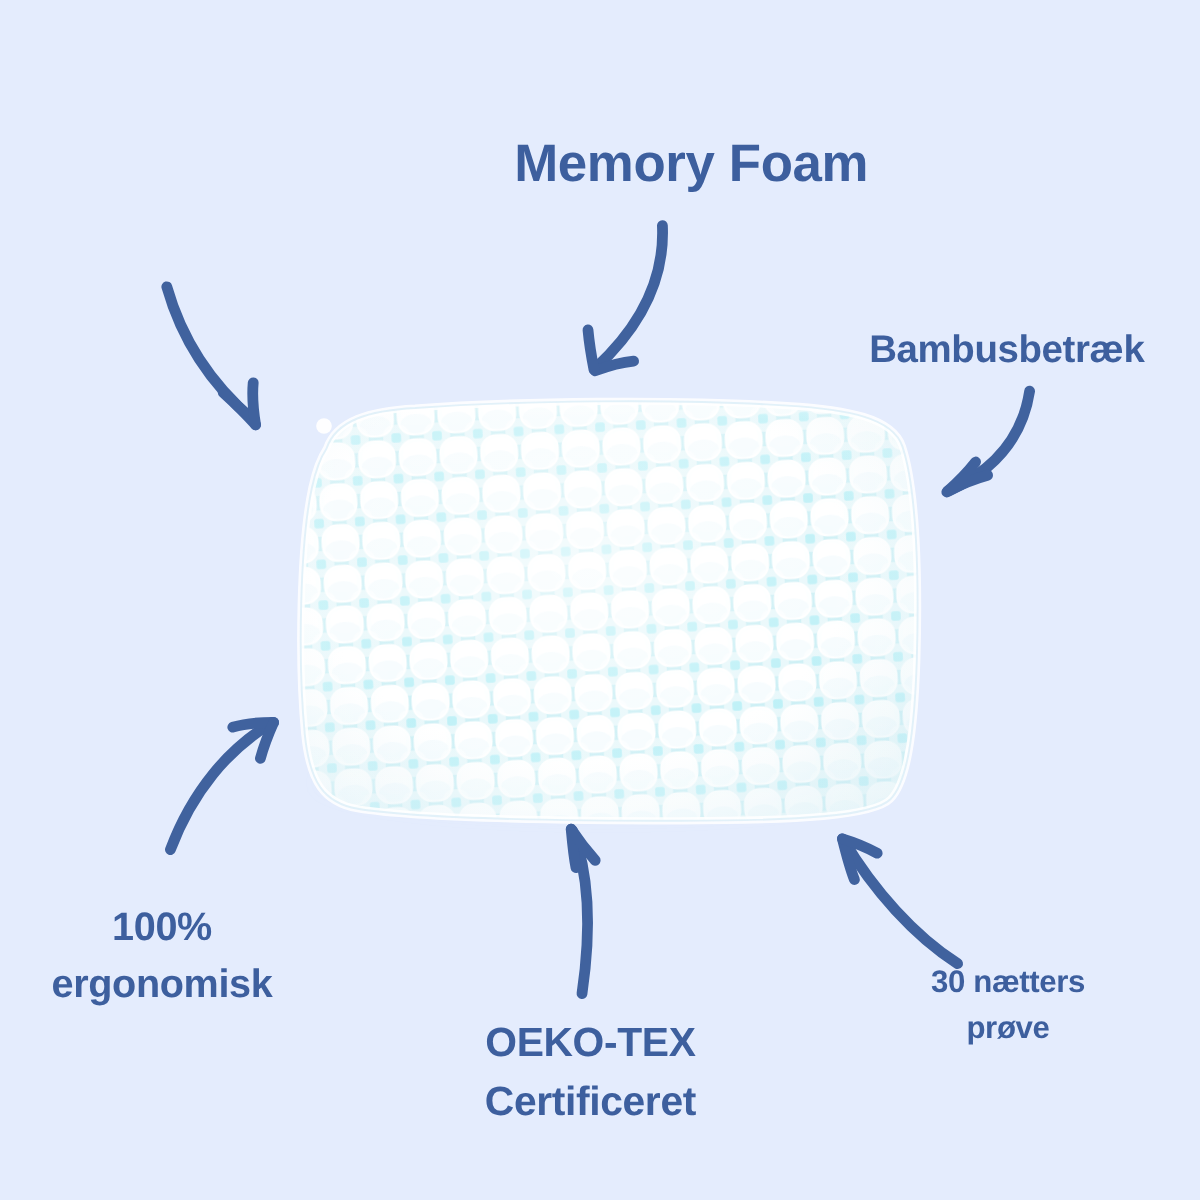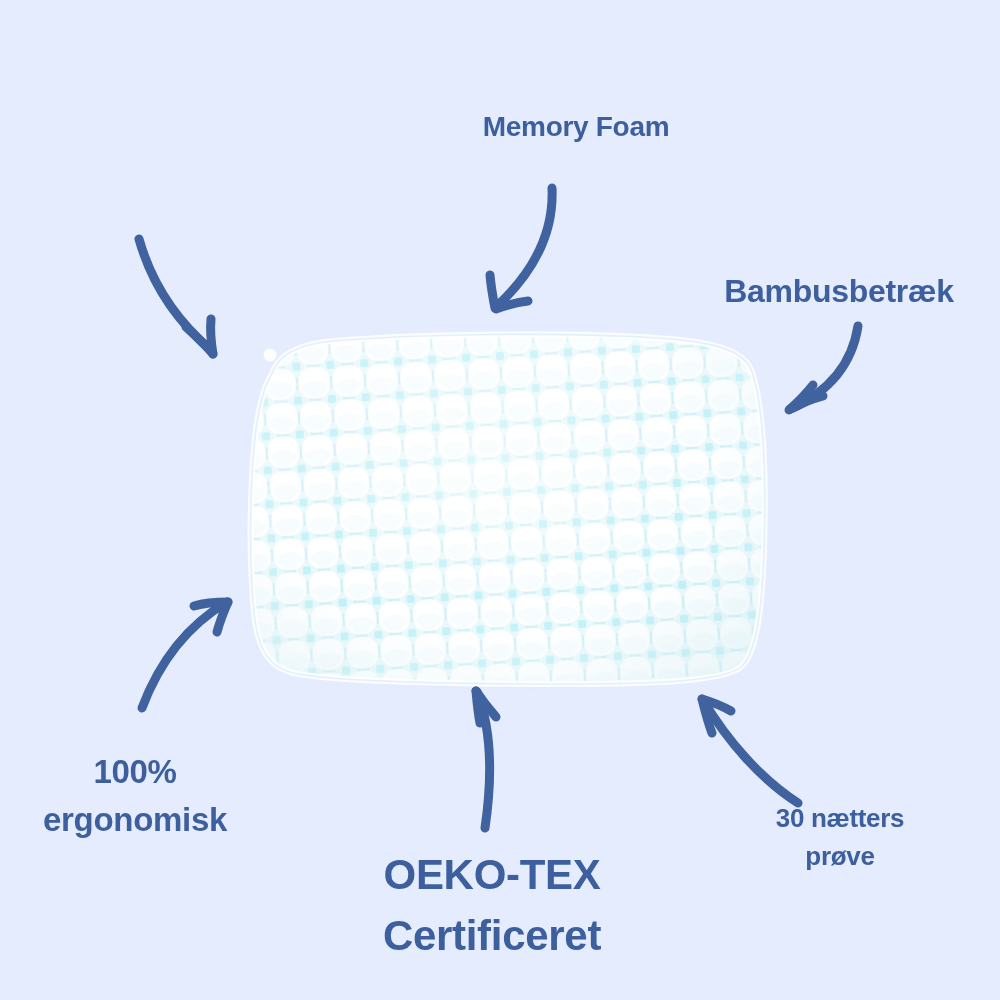--- a/index.html
+++ b/index.html
@@ -202,26 +202,26 @@
       <g>
         <path d="M 798,803 C 762,780 728,742 703,700"></path>
         <path d="M 702,699 C 705,711 708,723 712,733" stroke-width="9"></path>
         <path d="M 702,699 C 712,702 722,706 731,711" stroke-width="9"></path>
       </g>
 
     </g>
   </svg>
 
 
-  <div class="label l-memory" style="color: rgb(61, 95, 158); font-size: 28px;">Memory Foam</div>
+  <div class="label l-memory" style="color: rgb(61, 95, 158); font-size: 44px;">Memory Foam</div>
 
   <div class="label l-bamboo" style="color: rgb(61, 95, 158); font-size: 32px; text-align: center;">Bambusbetræk</div>
 
   <div class="label l-ergo" style="color: rgb(61, 95, 158); font-size: 33px;">100%
 ergonomisk</div>
 
-  <div class="label l-oeko" style="color: rgb(61, 95, 158); font-size: 42px; text-align: center;">OEKO-TEX
+  <div class="label l-oeko" style="color: rgb(61, 95, 158); font-size: 34px; text-align: center;">OEKO-TEX
 Certificeret</div>
 
   <div class="label l-trial" style="color: rgb(61, 95, 158); font-size: 26px;">30 nætters
 prøve</div>
 
 </div>
 
 </body></html>

